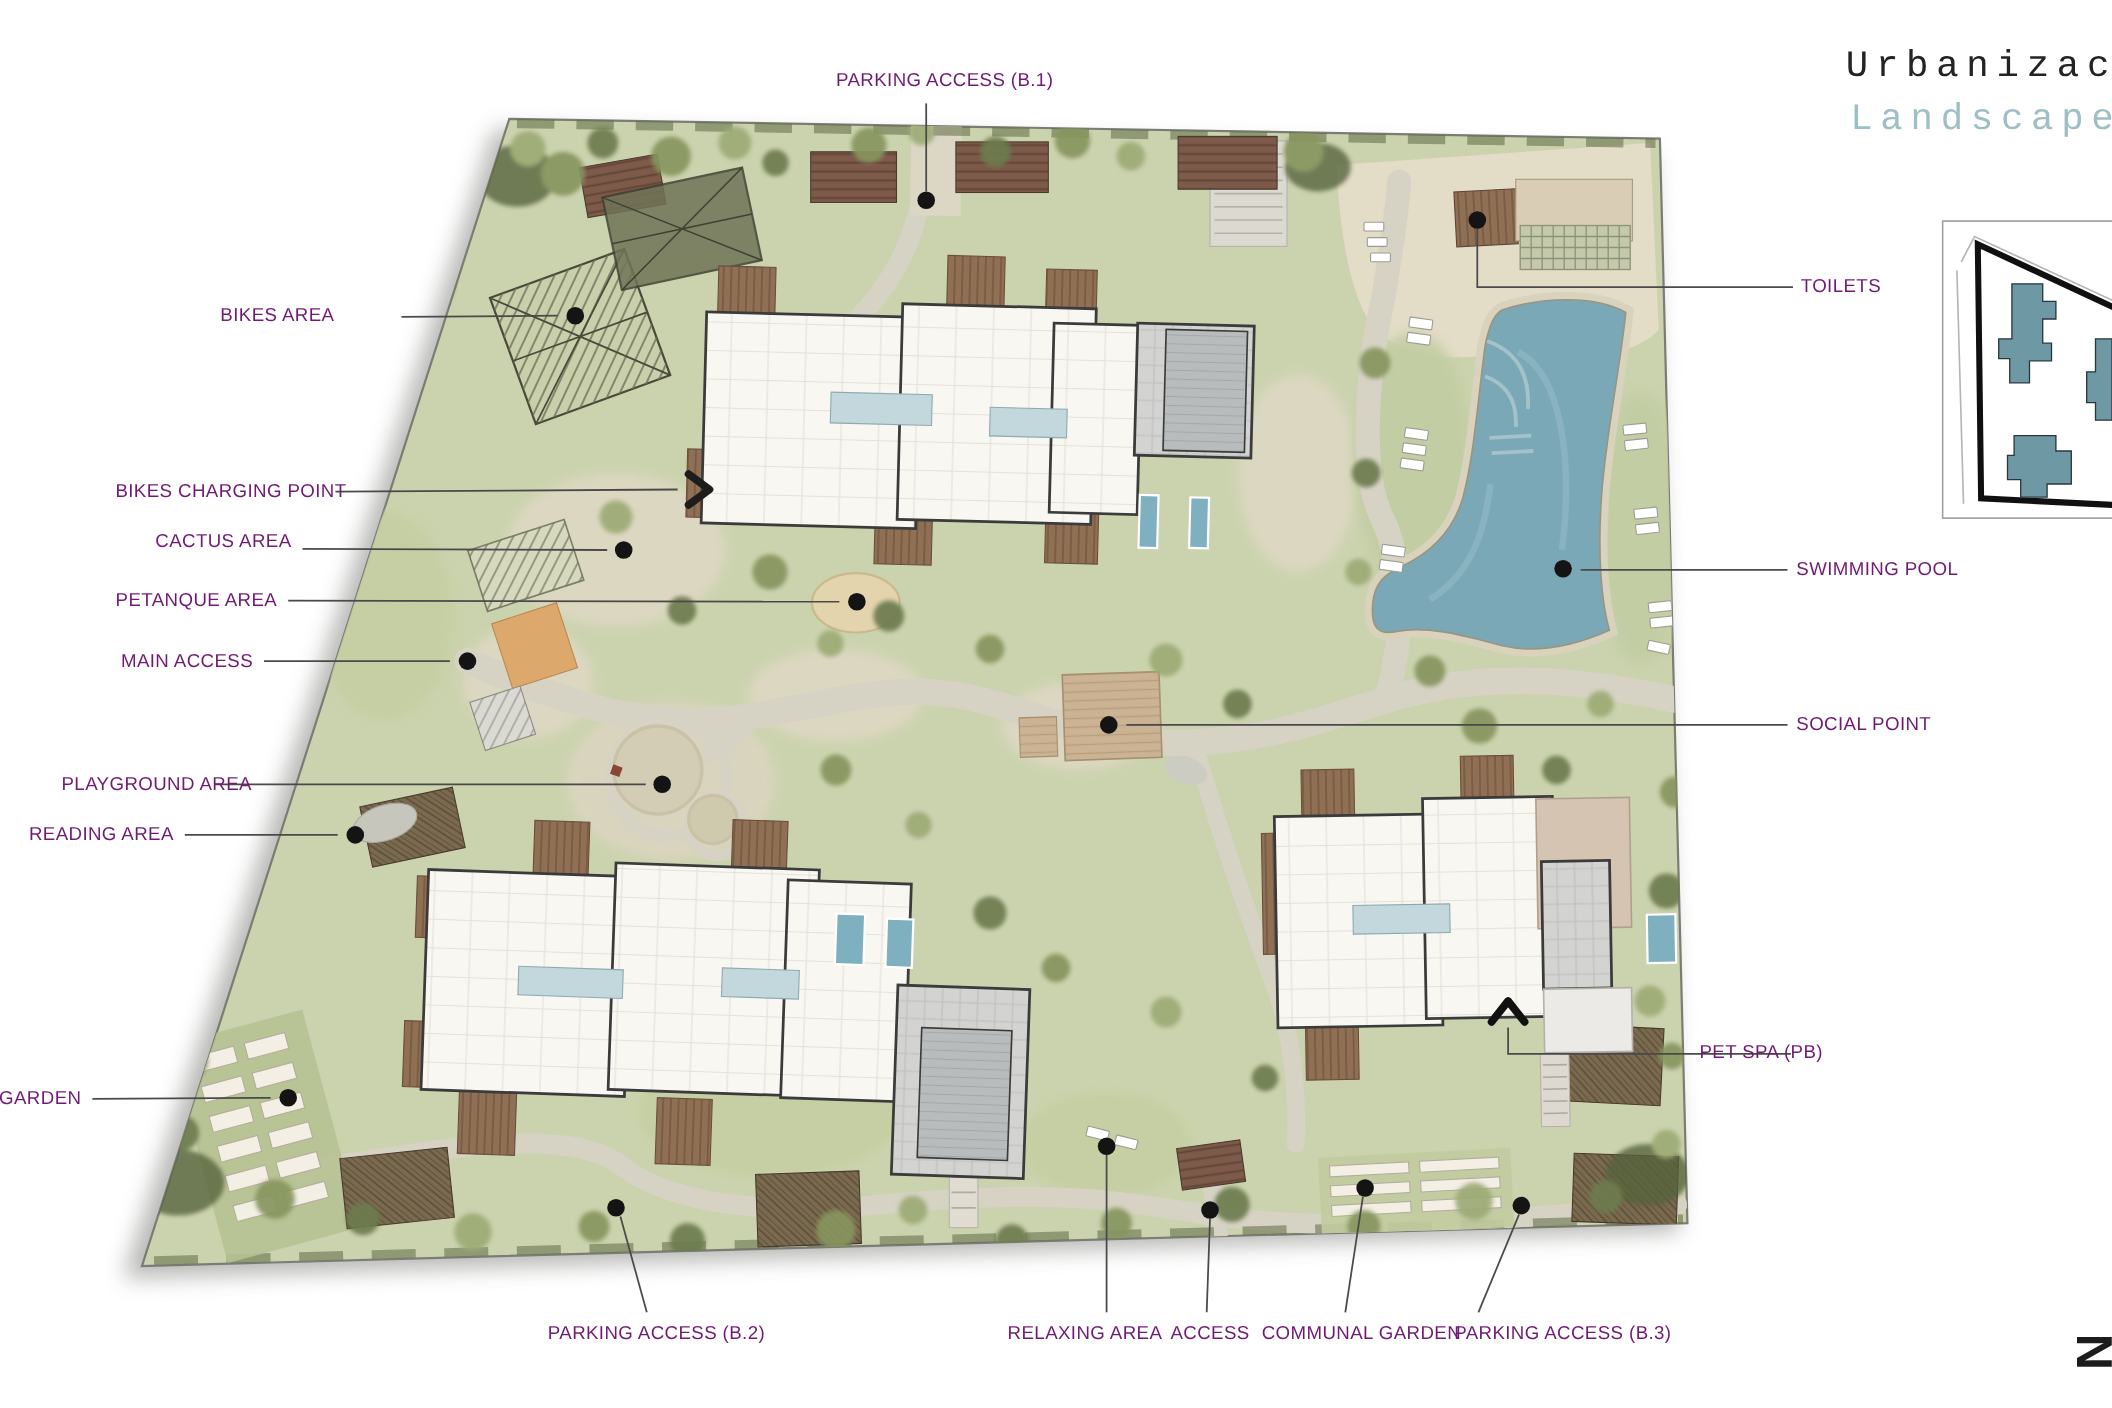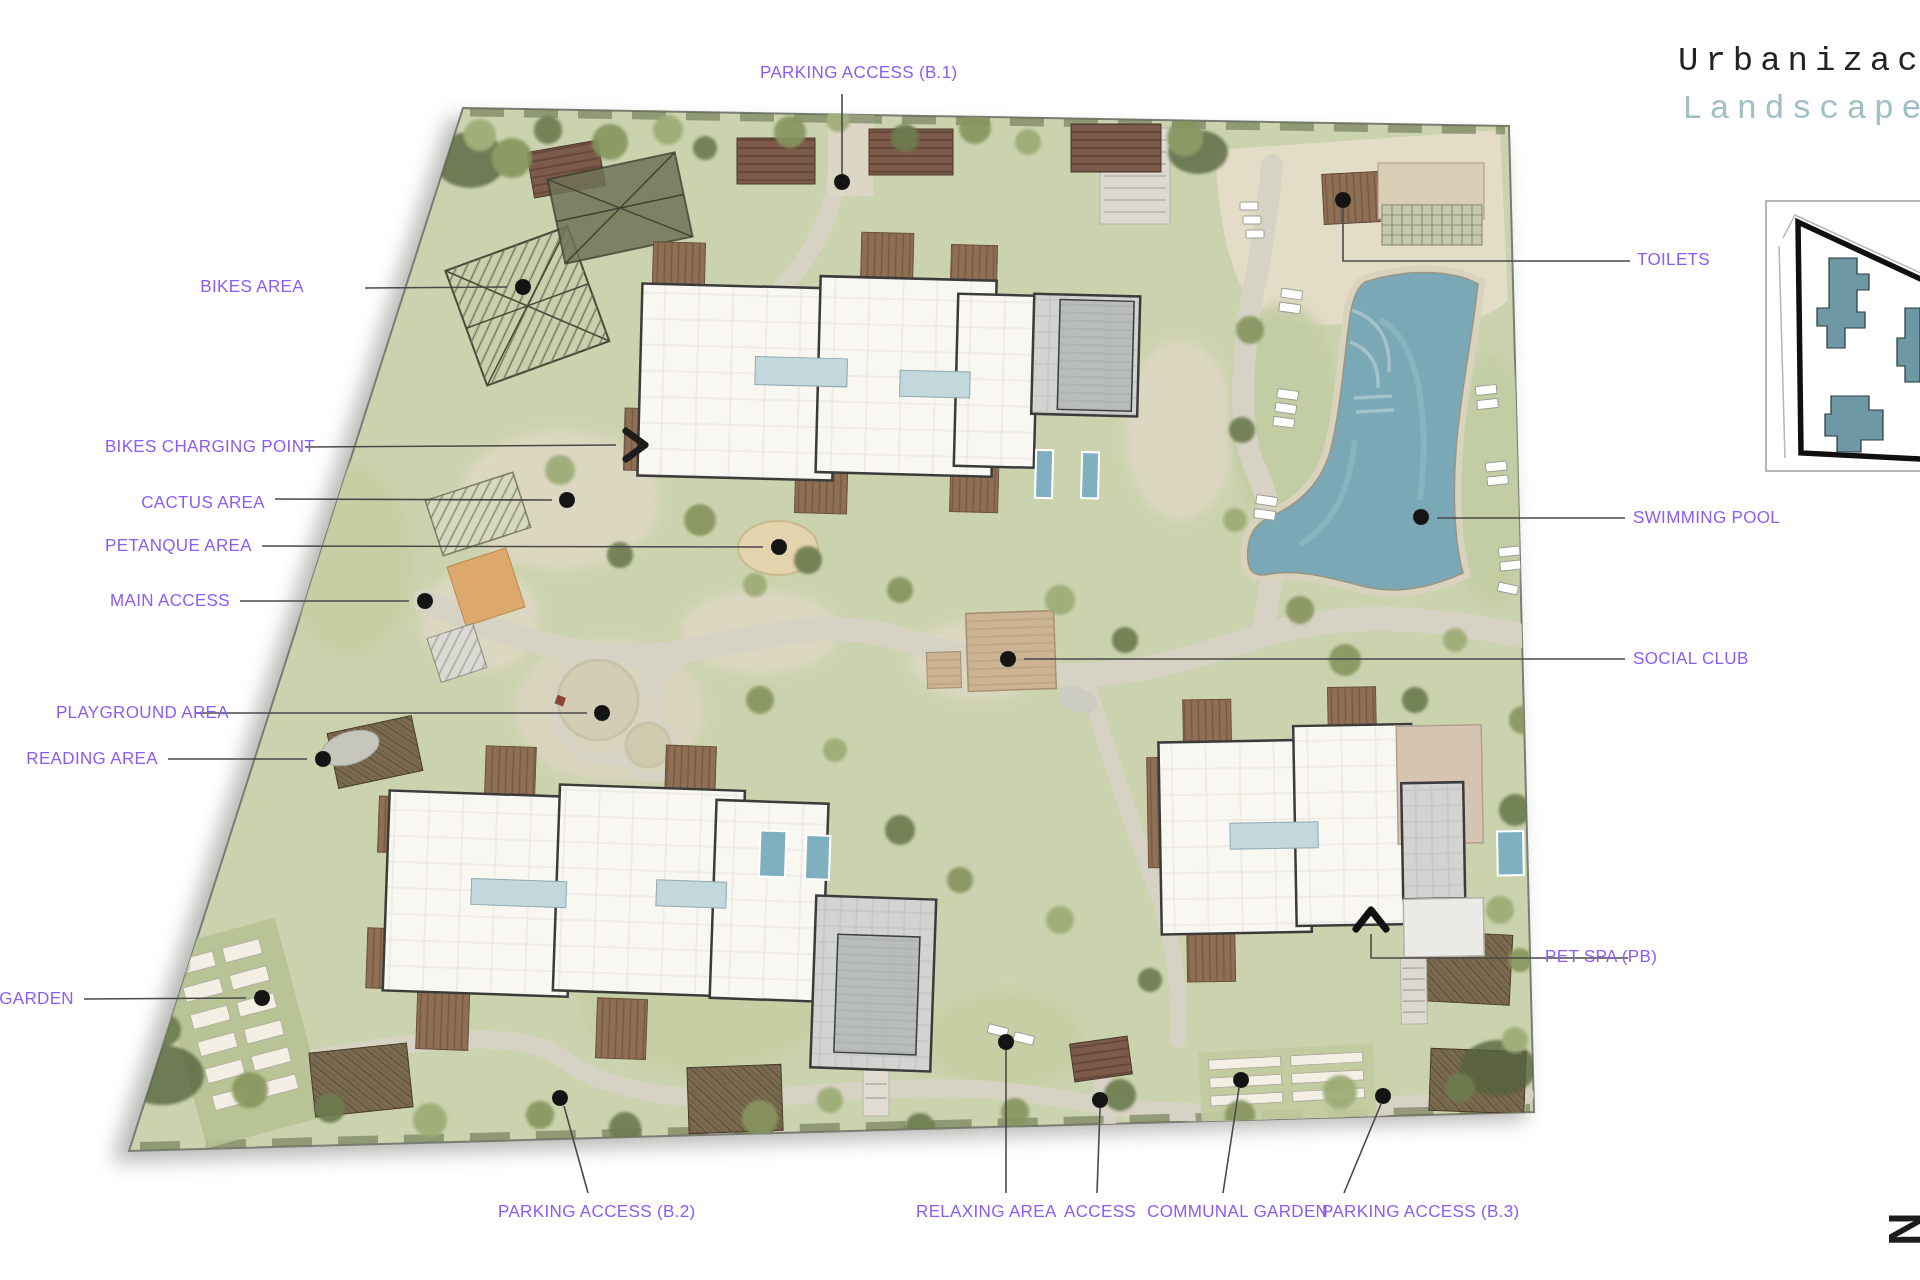--- a/index.html
+++ b/index.html
@@ -1,21 +1,21 @@
 <!DOCTYPE html>
 <html><head>
 <meta charset="utf-8">
 <style>
   html,body{margin:0;padding:0;}
   body{width:1920px;height:1280px;position:relative;overflow:hidden;background:#ffffff;
        font-family:"Liberation Sans",sans-serif;}
   svg{display:block;}
   #plan-svg{position:absolute;left:0;top:0;}
   .lbl{position:absolute;font-size:17px;line-height:22px;letter-spacing:.35px;
-       color:#8b5cf6;white-space:nowrap;}
+       color:#701a75;white-space:nowrap;}
   .title1{position:absolute;left:1678px;top:42px;font-family:"Liberation Mono",monospace;
           font-size:34px;letter-spacing:7px;color:#232323;white-space:nowrap;}
   .title2{position:absolute;left:1682px;top:90px;font-family:"Liberation Mono",monospace;
           font-size:34px;letter-spacing:7px;color:#9fbfc4;white-space:nowrap;}
   .north{position:absolute;left:1888px;top:1202px;font-size:46px;font-weight:800;
          color:#1c1c1c;transform:rotate(90deg);}
   #key-plan{position:absolute;left:1765px;top:200px;}
 </style>
 </head>
 <body>
@@ -470,34 +470,34 @@
         <polyline points="1628,958 1371,958 1371,934"></polyline>
       </g>
     <path d="M626,431 L645,445 L626,459" stroke="#1d1d1d" stroke-width="7" stroke-linecap="round" stroke-linejoin="round"></path>
     <path d="M1356,929 L1371,910 L1386,929" stroke="#111111" stroke-width="7" stroke-linecap="round" stroke-linejoin="round"></path>
   </g>
 </svg>
 
 <div class="lbl" style="left:760px;top:62px">PARKING ACCESS (B.1)</div>
 <div class="lbl" style="right:1616px;top:276px">BIKES AREA</div>
 <div class="lbl" style="right:1605px;top:436px">BIKES CHARGING POINT</div>
-<div class="lbl" style="right:1655px;top:492px">CACTUS AREA</div>
+<div class="lbl" style="right:1655px;top:481px">CACTUS AREA</div>
 <div class="lbl" style="right:1668px;top:535px">PETANQUE AREA</div>
 <div class="lbl" style="right:1690px;top:590px">MAIN ACCESS</div>
 <div class="lbl" style="right:1691px;top:702px">PLAYGROUND AREA</div>
 <div class="lbl" style="right:1762px;top:748px">READING AREA</div>
 <div class="lbl" style="right:1846px;top:988px">L GARDEN</div>
 <div class="lbl" style="left:498px;top:1201px">PARKING ACCESS (B.2)</div>
 <div class="lbl" style="left:916px;top:1201px">RELAXING AREA</div>
 <div class="lbl" style="left:1064px;top:1201px">ACCESS</div>
 <div class="lbl" style="left:1147px;top:1201px">COMMUNAL GARDEN</div>
 <div class="lbl" style="left:1322px;top:1201px">PARKING ACCESS (B.3)</div>
 <div class="lbl" style="left:1637px;top:249px">TOILETS</div>
 <div class="lbl" style="left:1633px;top:507px">SWIMMING POOL</div>
-<div class="lbl" style="left:1633px;top:648px">SOCIAL CLUB</div>
+<div class="lbl" style="left:1633px;top:648px">SOCIAL POINT</div>
 <div class="lbl" style="left:1545px;top:946px">PET SPA (PB)</div>
 
 <div class="title1">Urbanizac</div>
 <div class="title2">Landscape</div>
 
 <svg id="key-plan" width="155" height="275" viewBox="0 0 155 275">
   <rect x="1" y="1" width="190" height="270" fill="#ffffff" stroke="#9aa0a0" stroke-width="1.5"></rect>
   <g stroke="#b5b5b5" stroke-width="1.5" fill="none">
     <polyline points="18,38 30,15 175,82"></polyline>
     <polyline points="14,46 20,258"></polyline>

